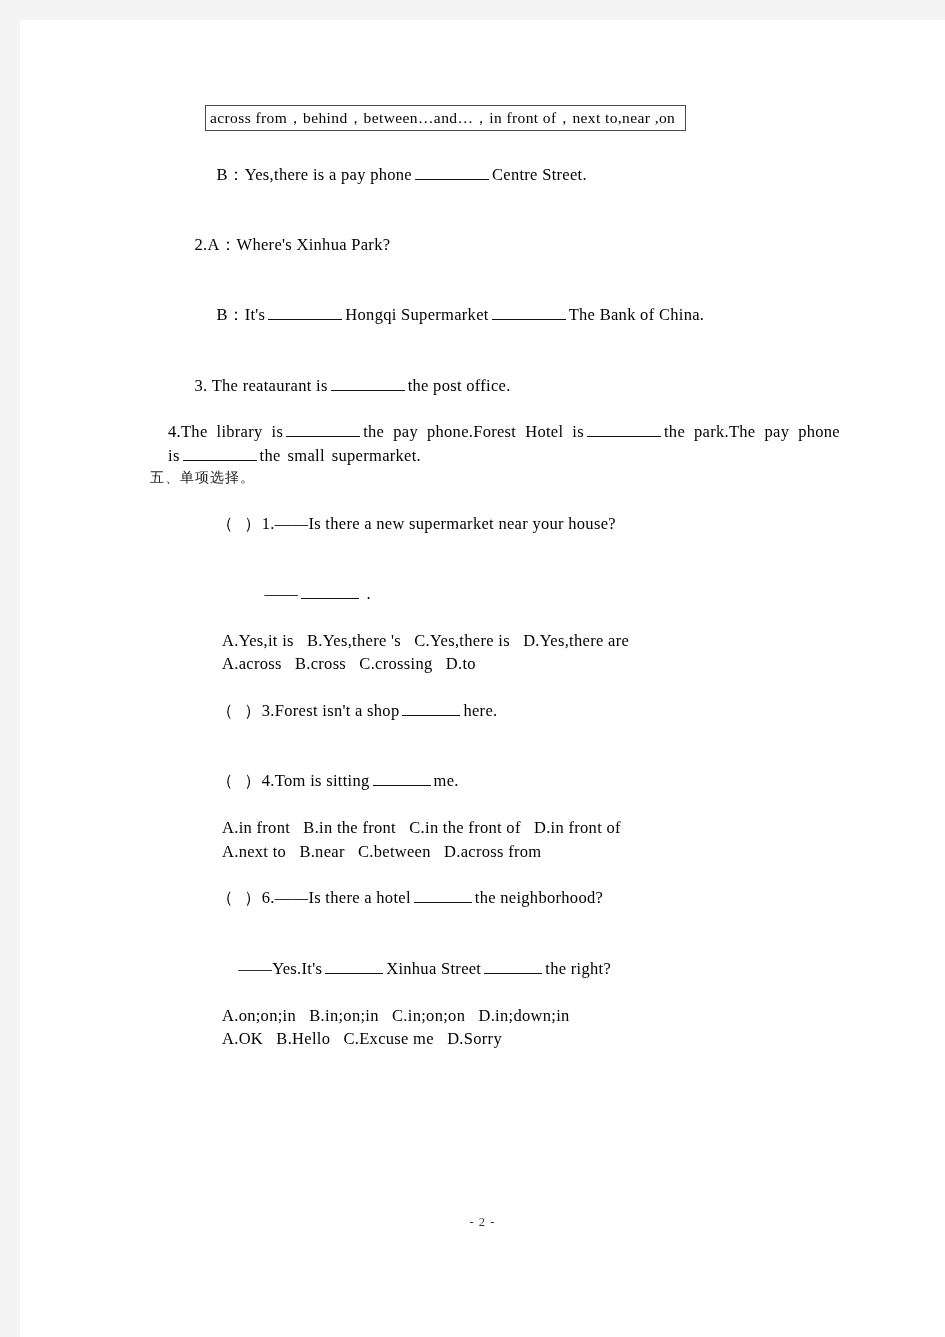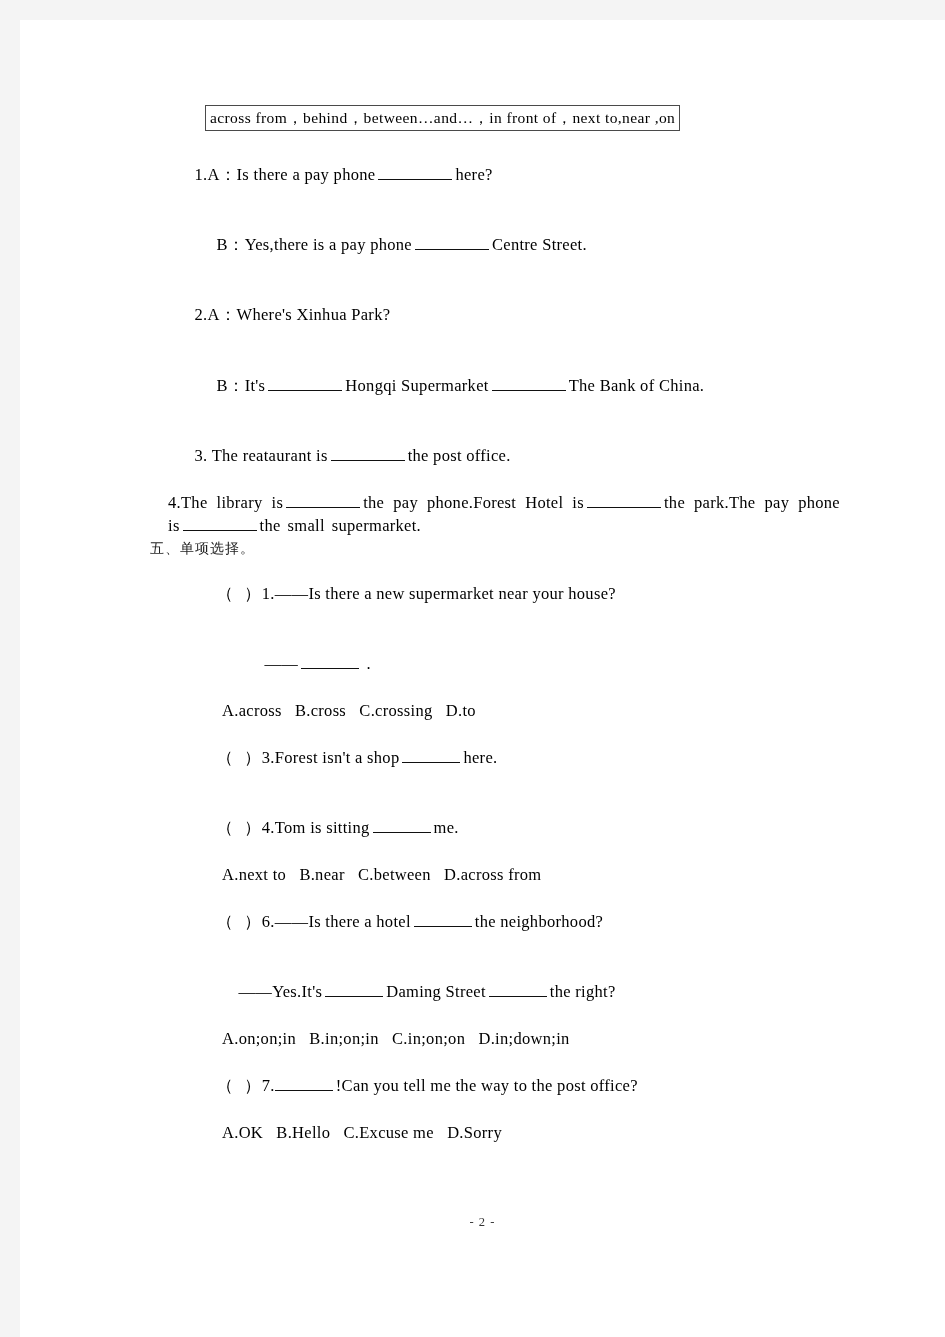--- a/index.html
+++ b/index.html
@@ -25,21 +25,21 @@
     position: absolute;
     left: 130px;
     top: 85px;
     width: 680px;
   }
 
   
   .wordbank {
     margin-left: 55px;
     border: 1px solid #4a4a4a;
-    padding: 2px 4px 3px 4px;
+    padding: 2px 10px 3px 4px;
     font-size: 15.5px;
     letter-spacing: 0.4px;
     white-space: nowrap;
     display: inline-block;
     line-height: 1.25;
     text-align: center;
   }
 
   
   .line {
@@ -95,23 +95,20 @@
 
 <div class="page">
   <div class="content">
 
     
     <div class="wordbank">across from，behind，between…and…，in front of，next to,near ,on</div>
 
     
     <div style="height:8px"></div>
 
-    <div class="line indent1">
-      <span>1.A：Is there a pay phone</span><span class="blank b-lg"></span><span>here?</span>
-    </div>
 
     <div class="line indent2">
       <span>B：Yes,there is a pay phone</span><span class="blank b-lg"></span><span>Centre Street.</span>
     </div>
 
     <div class="line indent1">
       <span>2.A：Where's Xinhua Park?</span>
     </div>
 
     <div class="line indent2">
@@ -129,50 +126,49 @@
     
     <div class="sec-head">五、单项选择。</div>
 
     
     <div class="line indent2">
       <span class="qmark">（  ）</span><span>1.</span><span>——Is there a new supermarket near your house?</span>
     </div>
     <div class="line indent4" style="padding-left:88px">
       <span>——</span><span class="blank b-md"></span><span> .</span>
     </div>
+    <div class="line indent4">A.Yes,it is   B.Yes,there 's   C.Yes,there is   D.Yes,there are</div>
 
     
     <div class="line indent4">A.across   B.cross   C.crossing   D.to</div>
 
     
     <div class="line indent2">
       <span class="qmark">（  ）</span><span>3.</span><span>Forest isn't a shop</span><span class="blank b-md"></span><span>here.</span>
     </div>
 
     
     <div class="line indent2">
       <span class="qmark">（  ）</span><span>4.</span><span>Tom is sitting</span><span class="blank b-md"></span><span>me.</span>
     </div>
+    <div class="line indent4">A.in front   B.in the front   C.in the front of   D.in front of</div>
 
     
     <div class="line indent4">A.next to   B.near   C.between   D.across from</div>
 
     
     <div class="line indent2">
       <span class="qmark">（  ）</span><span>6.</span><span>——Is there a hotel</span><span class="blank b-md"></span><span>the neighborhood?</span>
     </div>
     <div class="line indent3" style="padding-left:62px">
-      <span>——Yes.It's</span><span class="blank b-md"></span><span>Daming Street</span><span class="blank b-md"></span><span>the right?</span>
+      <span>——Yes.It's</span><span class="blank b-md"></span><span>Xinhua Street</span><span class="blank b-md"></span><span>the right?</span>
     </div>
     <div class="line indent4">A.on;on;in   B.in;on;in   C.in;on;on   D.in;down;in</div>
 
     
-    <div class="line indent2">
-      <span class="qmark">（  ）</span><span>7.</span><span class="blank b-md" style="margin-left:0"></span><span>!Can you tell me the way to the post office?</span>
-    </div>
     <div class="line indent4">A.OK   B.Hello   C.Excuse me   D.Sorry</div>
 
     
     
     
 
     
     
     
     

